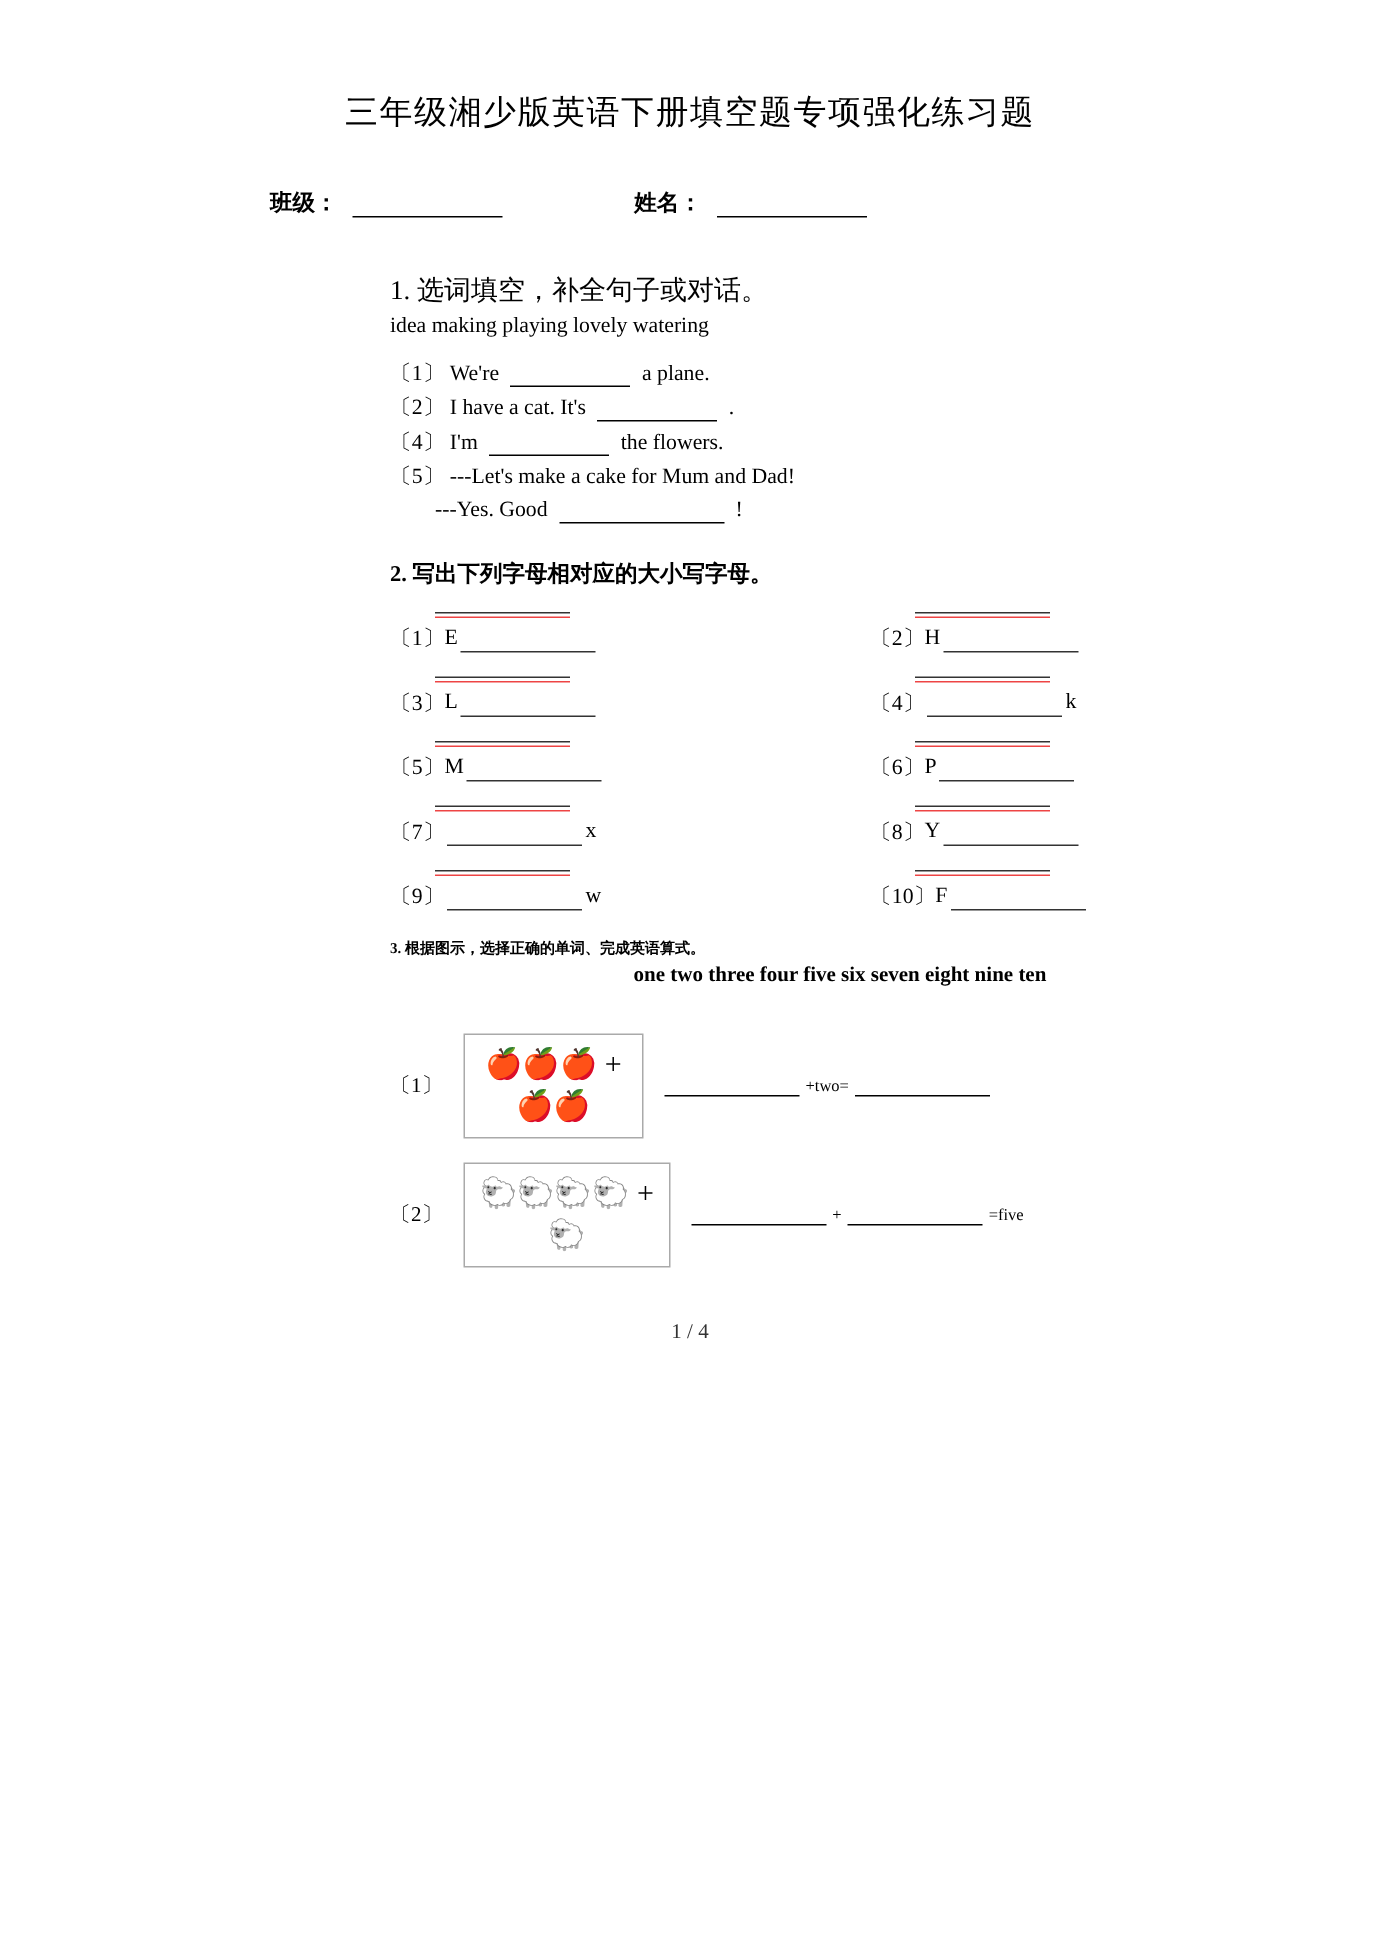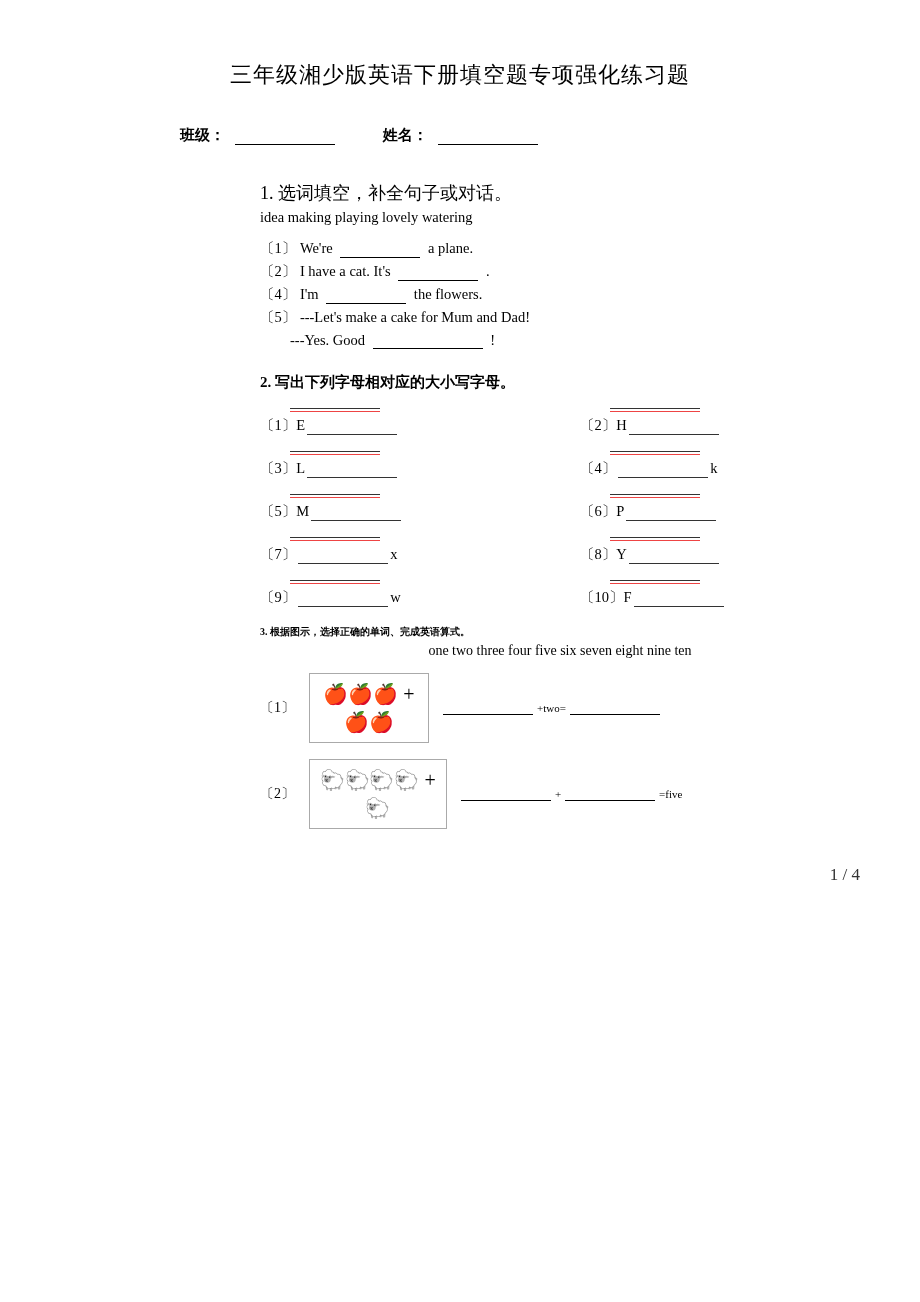--- a/index.html
+++ b/index.html
@@ -17,21 +17,21 @@
       font-size: 22px;
       font-weight: normal;
       margin-bottom: 36px;
       margin-top: 20px;
       letter-spacing: 1px;
     }
     .class-name-row {
       display: flex;
       flex-direction: row;
       align-items: center;
-      gap: 48px;
+      gap: 88px;
       margin-left: 120px;
       margin-bottom: 36px;
       margin-top: 15px;
     }
     .field-label {
       font-size: 15px;
       font-weight: bold;
     }
     .field-line {
       display: inline-block;
@@ -143,22 +143,23 @@
       margin-left: 200px;
       margin-bottom: 18px;
     }
     .section-3-title {
       font-weight: bold;
       font-size: 10px;
       margin-bottom: 4px;
     }
     .section-3-wordbank {
       font-size: 14px;
-      margin-bottom: 14px;
+      margin-bottom: 30px;
       text-align: center;
+      font-weight: bold;
     }
     .math-items {
       display: flex;
       flex-direction: column;
       gap: 16px;
     }
     .math-item {
       display: flex;
       flex-direction: row;
       align-items: center;
@@ -187,22 +188,22 @@
       gap: 4px;
     }
     .math-blank {
       display: inline-block;
       width: 90px;
       border-bottom: 1.5px solid #000;
       vertical-align: bottom;
     }
     
     .page-footer {
-      text-align: right;
-      font-size: 17px;
+      text-align: center;
+      font-size: 14px;
       margin-top: 36px;
       color: #333;
     }
     .bracket { font-size: 14.5px; }
   </style>
 </head>
 <body>
 
 <div class="page-title">三年级湘少版英语下册填空题专项强化练习题</div>
 

